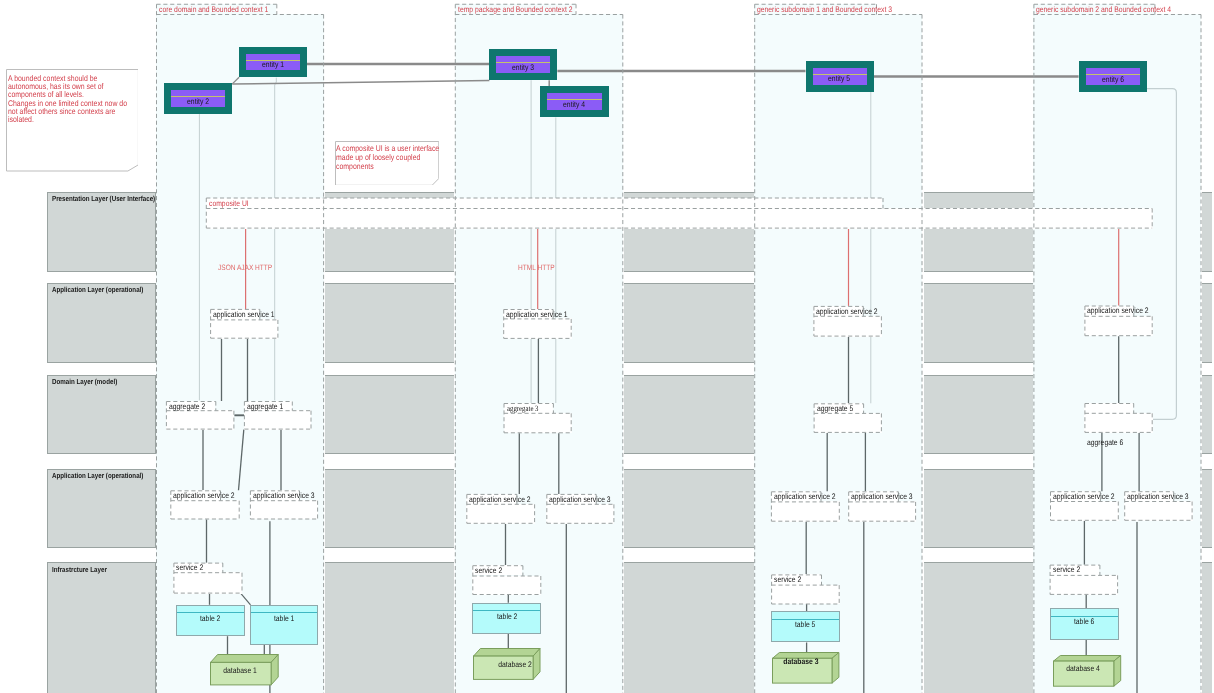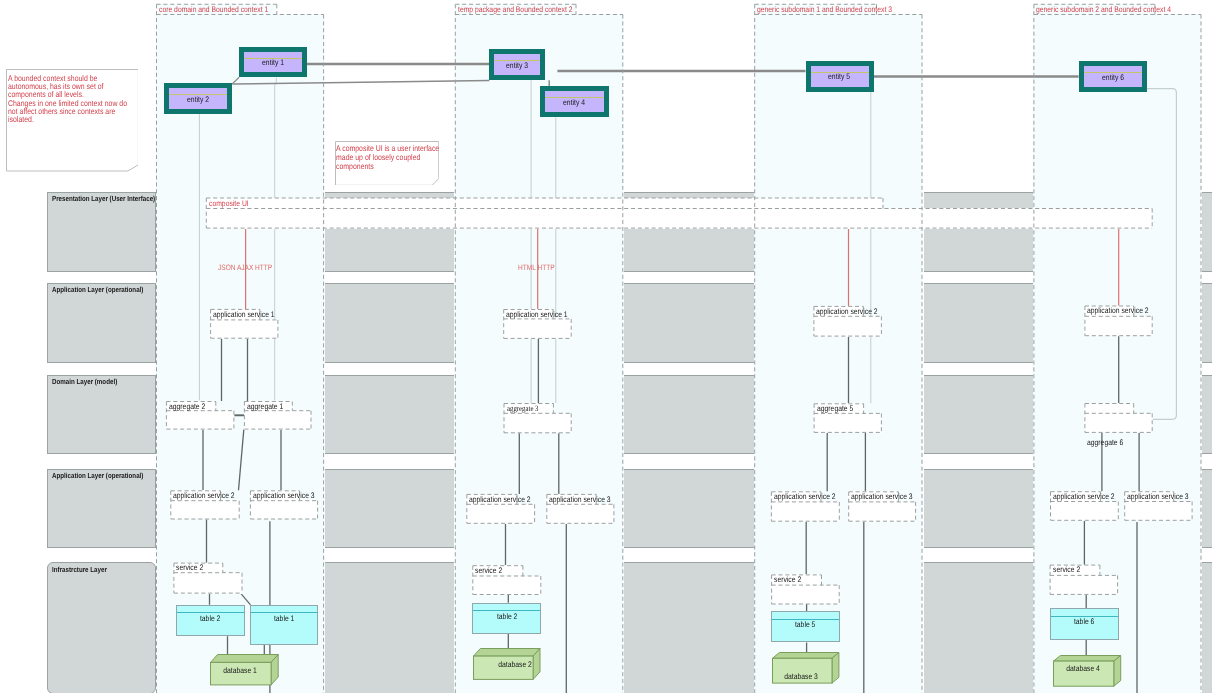--- a/index.html
+++ b/index.html
@@ -7,21 +7,21 @@
 #stage{position:relative;width:1214px;height:693px;background:#fff;}
 svg.ov{position:absolute;left:0;top:0;width:1214px;height:693px;}
 .cd{display:inline-block;transform:scaleX(0.84);transform-origin:0 0;white-space:nowrap;}
 .layer-band{position:absolute;background:#d1d7d6;border-top:1px solid #9aa3a1;border-bottom:1px solid #9aa3a1;box-sizing:border-box;}
 .layer-lbl{position:absolute;background:#d1d7d6;border:1px solid #9aa3a1;box-sizing:border-box;}
 .layer-lbl>span{position:absolute;left:3.8px;top:1.4px;font-size:7.4px;line-height:9px;color:#171717;font-weight:bold;}
 .ctxfill{position:absolute;background:#f4fcfd;}
 .txt{position:absolute;}
 .ctx-lbl-t{position:absolute;font-size:8.1px;line-height:9px;color:#d3404c;}
 .note p{margin:0;font-size:8.25px;color:#d3404c;}
-.ent{position:absolute;background:#c4b5fd;border:5px solid #0f766e;box-sizing:border-box;}
+.ent{position:absolute;background:#8b5cf6;border:7px solid #0f766e;box-sizing:border-box;}
 .ent>.hdr{position:absolute;left:0;top:0;right:0;border-bottom:1px solid #c4c46b;box-sizing:border-box;}
 .ent>.lbl{position:absolute;left:0;right:0;text-align:center;font-size:8.1px;line-height:9px;color:#171717;}
 .tbl{position:absolute;background:#b4fbfb;border:1px solid #8fa8ab;box-sizing:border-box;}
 .tbl>.hdr{position:absolute;left:0;top:0;right:0;border-bottom:1px solid #3eb7c2;box-sizing:border-box;}
 .tbl>.lbl{position:absolute;left:0;right:0;text-align:center;font-size:8.1px;line-height:9px;color:#171717;}
 .pkgfill{position:absolute;background:#ffffff;}
 .pkg-t{position:absolute;font-size:8.1px;line-height:9px;color:#171717;}
 .elab{position:absolute;font-size:7.8px;line-height:9px;color:#e06868;}
 .db{position:absolute;}
 .dblbl{position:absolute;font-size:8.1px;line-height:9px;color:#171717;text-align:center;}
@@ -57,21 +57,21 @@
     </div>
 <div class="layer-lbl" style="left:47px;top:283px;width:109px;height:79.5px;">
       <span><span class="cd">Application Layer (operational)</span></span>
     </div>
 <div class="layer-lbl" style="left:47px;top:374.7px;width:109px;height:78.9px;">
       <span><span class="cd">Domain Layer (model)</span></span>
     </div>
 <div class="layer-lbl" style="left:47px;top:468.7px;width:109px;height:79.1px;">
       <span><span class="cd">Application Layer (operational)</span></span>
     </div>
-<div class="layer-lbl" style="left:47px;top:562.4px;width:109px;height:132px;border-radius:6px;">
+<div class="layer-lbl" style="left:47px;top:562.4px;width:109px;height:132px;">
       <span><span class="cd">Infrastrcture Layer</span></span>
     </div>
 <div class="ctxfill" style="left:156px;top:14px;width:168.1px;height:679px;"></div>
 <div class="ctxfill" style="left:156px;top:3.75px;width:120.3px;height:10.4px;"></div>
 <div class="ctxfill" style="left:454.8px;top:14px;width:168.5px;height:679px;"></div>
 <div class="ctxfill" style="left:454.8px;top:3.75px;width:120.7px;height:10.4px;"></div>
 <div class="ctxfill" style="left:754.2px;top:14px;width:168.3px;height:679px;"></div>
 <div class="ctxfill" style="left:754.2px;top:3.75px;width:121.8px;height:10.4px;"></div>
 <div class="ctxfill" style="left:1033.4px;top:14px;width:168.1px;height:679px;"></div>
 <div class="ctxfill" style="left:1033.4px;top:3.75px;width:121.0px;height:10.4px;"></div>
@@ -374,21 +374,21 @@
       <p><span class="cd">components</span></p>
     </div>
 <div class="ent" style="left:238.8px;top:46.5px;width:68px;height:30.8px;">
       <div class="hdr" style="height:7.2px;"></div>
       <div class="lbl ctr" style="top:6.7px;"><span class="cd">entity 1</span></div>
     </div>
 <div class="ent" style="left:163.9px;top:83.1px;width:68.4px;height:31px;">
       <div class="hdr" style="height:7.2px;"></div>
       <div class="lbl ctr" style="top:6.7px;"><span class="cd">entity 2</span></div>
     </div>
-<div class="ent" style="left:489.4px;top:49px;width:56px;height:31.2px;">
+<div class="ent" style="left:489.4px;top:49px;width:68px;height:31.2px;">
       <div class="hdr" style="height:7.2px;"></div>
       <div class="lbl ctr" style="top:6.7px;"><span class="cd">entity 3</span></div>
     </div>
 <div class="ent" style="left:540.2px;top:86.3px;width:68.4px;height:31.1px;">
       <div class="hdr" style="height:7.2px;"></div>
       <div class="lbl ctr" style="top:6.7px;"><span class="cd">entity 4</span></div>
     </div>
 <div class="ent" style="left:805.5px;top:60.8px;width:68px;height:31px;">
       <div class="hdr" style="height:7.2px;"></div>
       <div class="lbl ctr" style="top:6.7px;"><span class="cd">entity 5</span></div>
@@ -432,21 +432,21 @@
 <rect x="0.5" y="8.1" width="59.6" height="23.3" fill="#cbe7b4" stroke="#7a9e5c" stroke-width="1"></rect>
       </svg>
 <div class="dblbl ctr" style="left:12px;top:11.399999999999999px;width:59.6px;"><span class="cd">database 2</span></div>
     </div>
 <div class="db" style="left:771.5px;top:651.7px;width:68.4px;height:32.6px;">
 <svg width="68.4" height="32.6" style="position:absolute;left:0;top:0;">
 <polygon points="0.5,6.3 7.4,0.5 66.9,0.5 60.0,6.3" fill="#b3d494" stroke="#7a9e5c" stroke-width="1"></polygon>
 <polygon points="60.0,6.3 66.9,0.5 66.9,25.3 60.0,31.1" fill="#b3d494" stroke="#7a9e5c" stroke-width="1"></polygon>
 <rect x="0.5" y="6.3" width="59.5" height="24.8" fill="#cbe7b4" stroke="#7a9e5c" stroke-width="1"></rect>
       </svg>
-<div class="dblbl ctr" style="left:0;top:20px;width:59.5px;"><span class="cd">database 3</span></div>
+<div class="dblbl ctr" style="left:0;top:5px;width:59.5px;font-weight:bold;"><span class="cd">database 3</span></div>
     </div>
 <div class="db" style="left:1053.0px;top:654.6px;width:69.2px;height:32.7px;">
 <svg width="69.2" height="32.7" style="position:absolute;left:0;top:0;">
 <polygon points="0.5,6.1 7.4,0.5 67.7,0.5 60.8,6.1" fill="#b3d494" stroke="#7a9e5c" stroke-width="1"></polygon>
 <polygon points="60.8,6.1 67.7,0.5 67.7,25.6 60.8,31.200000000000003" fill="#b3d494" stroke="#7a9e5c" stroke-width="1"></polygon>
 <rect x="0.5" y="6.1" width="60.3" height="25.1" fill="#cbe7b4" stroke="#7a9e5c" stroke-width="1"></rect>
       </svg>
 <div class="dblbl ctr" style="left:0;top:9.399999999999999px;width:60.3px;"><span class="cd">database 4</span></div>
     </div>
 <div class="elab" style="left:217.6px;top:263.2px;"><span class="cd">JSON AJAX HTTP</span></div>

